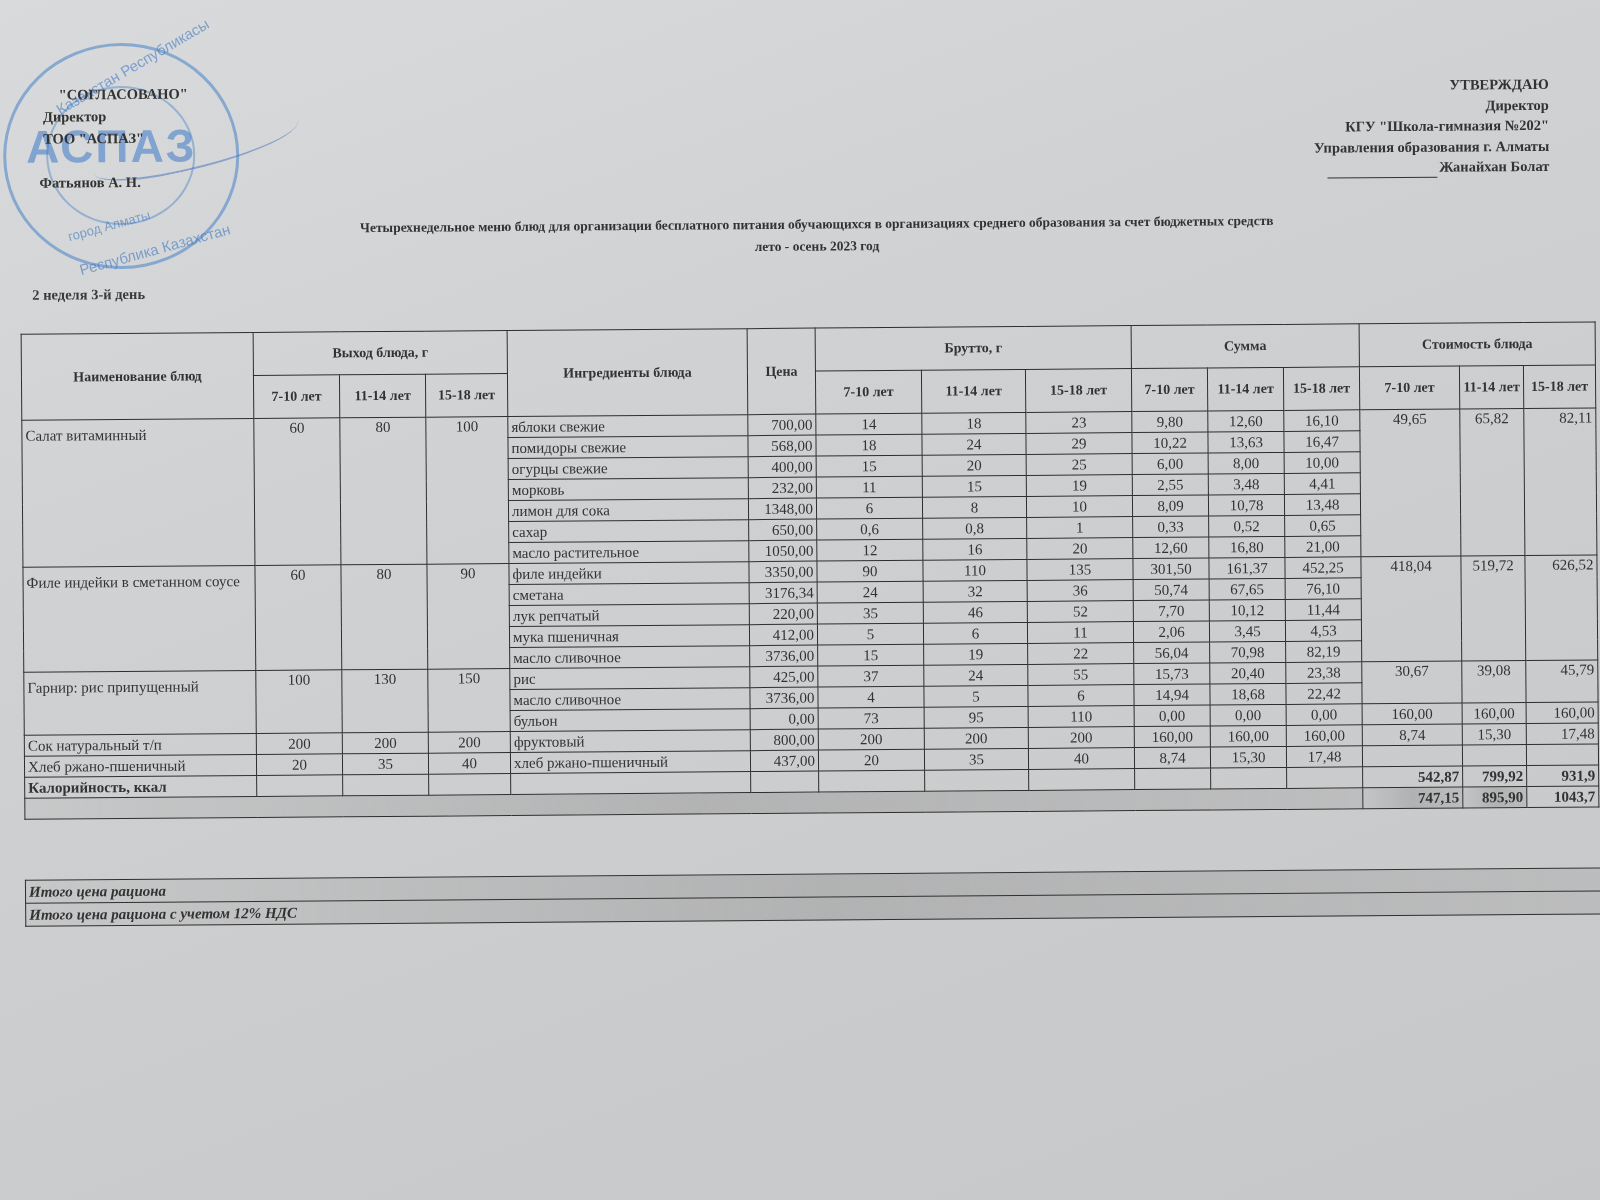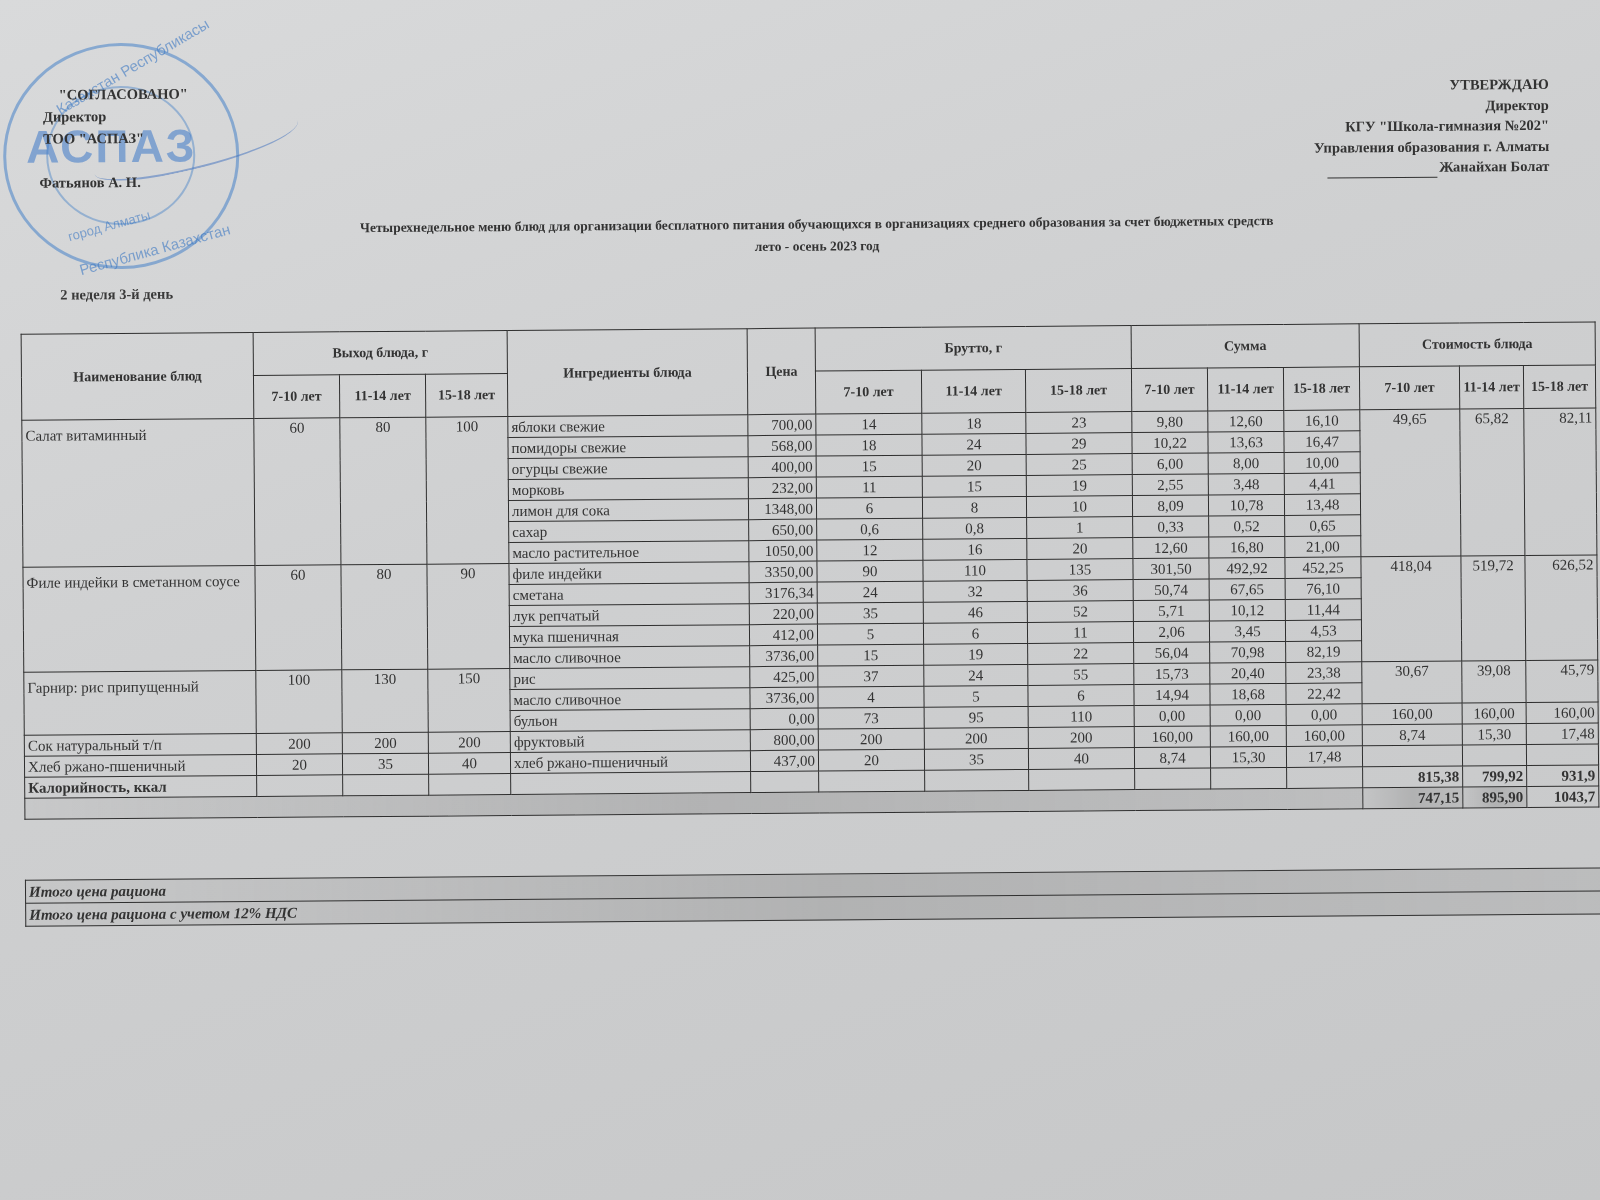--- a/index.html
+++ b/index.html
@@ -10,21 +10,21 @@
   .stamp{position:absolute;left:2px;top:44px;width:230px;height:220px;border-radius:50%;border:3px solid rgba(70,130,200,0.55);}
   .stamp-inner{position:absolute;left:40px;top:40px;width:145px;height:135px;border-radius:50%;border:2px solid rgba(70,130,200,0.45);}
   .stamp-text{position:absolute;color:rgba(60,120,195,0.6);font-family:"Liberation Sans",sans-serif;font-size:15px;}
   .stamp-big{position:absolute;left:25px;top:120px;font-size:46px;color:rgba(60,120,200,0.55);font-family:"Liberation Sans",sans-serif;font-weight:bold;letter-spacing:2px;}
   .signature{position:absolute;left:90px;top:128px;width:210px;height:40px;border-bottom:2px solid rgba(60,110,190,0.5);border-radius:0 0 60% 40%;transform:rotate(-12deg);}
   .agreed{position:absolute;left:38px;top:84px;font-size:14.5px;font-weight:bold;line-height:22px;color:#333;}
   .agreed div{white-space:nowrap;}
   .approve{position:absolute;right:52px;top:86px;text-align:right;font-size:14.5px;font-weight:bold;line-height:20.5px;color:#333;}
   .approve .line{display:inline-block;width:110px;border-bottom:1.5px solid #333;margin-right:2px;vertical-align:bottom;height:12px;}
   .title{position:absolute;left:275px;top:220px;width:1080px;text-align:center;font-size:13.5px;font-weight:bold;line-height:22px;color:#333;}
-  .day-label{position:absolute;left:30px;top:287px;font-size:14.5px;font-weight:bold;color:#3a3a3a;margin-left:28px;}
+  .day-label{position:absolute;left:30px;top:287px;font-size:14.5px;font-weight:bold;color:#3a3a3a;}
   table.menu{position:absolute;left:18px;top:334px;border-collapse:collapse;font-size:15px;color:#333;table-layout:fixed;}
   table.menu td, table.menu th{border:1.6px solid #2f2f2f;padding:0 3px;height:20px;line-height:18px;overflow:hidden;white-space:nowrap;}
   table.menu th{font-weight:bold;font-size:14px;height:42px;}
   .c{text-align:center;}
   .r{text-align:right;}
   .l{text-align:left;}
   .vt{vertical-align:top;}
   .dish-name{white-space:normal !important;line-height:26px !important;padding-top:2px !important;}
   .bold{font-weight:bold;}
   .shaded{background:linear-gradient(90deg,rgba(160,160,160,0.15),rgba(130,130,130,0.35),rgba(150,150,150,0.25));}
@@ -193,21 +193,21 @@
       <td rowspan="5" class="l vt dish-name">Филе индейки в сметанном соусе</td>
       <td rowspan="5" class="c vt">60</td>
       <td rowspan="5" class="c vt">80</td>
       <td rowspan="5" class="c vt">90</td>
       <td class="l">филе индейки</td>
       <td class="r">3350,00</td>
       <td class="c">90</td>
       <td class="c">110</td>
       <td class="c">135</td>
       <td class="c">301,50</td>
-      <td class="c">492,92</td>
+      <td class="c">161,37</td>
       <td class="c">452,25</td>
       <td rowspan="5" class="c vt">418,04</td>
       <td rowspan="5" class="c vt">519,72</td>
       <td rowspan="5" class="r vt">626,52</td>
     </tr>
     <tr>
       <td class="l">сметана</td>
       <td class="r">3176,34</td>
       <td class="c">24</td>
       <td class="c">32</td>
@@ -215,21 +215,21 @@
       <td class="c">50,74</td>
       <td class="c">67,65</td>
       <td class="c">76,10</td>
     </tr>
     <tr>
       <td class="l">лук репчатый</td>
       <td class="r">220,00</td>
       <td class="c">35</td>
       <td class="c">46</td>
       <td class="c">52</td>
-      <td class="c">5,71</td>
+      <td class="c">7,70</td>
       <td class="c">10,12</td>
       <td class="c">11,44</td>
     </tr>
     <tr>
       <td class="l">мука пшеничная</td>
       <td class="r">412,00</td>
       <td class="c">5</td>
       <td class="c">6</td>
       <td class="c">11</td>
       <td class="c">2,06</td>
@@ -330,21 +330,21 @@
       <td></td>
       <td></td>
       <td></td>
       <td></td>
       <td></td>
       <td></td>
       <td></td>
       <td></td>
       <td></td>
       <td></td>
-      <td class="r bold">815,38</td>
+      <td class="r bold">542,87</td>
       <td class="r bold">799,92</td>
       <td class="r bold">931,9</td>
     </tr>
     <tr>
       <td colspan="12" class="shaded"></td>
       <td class="r bold shaded">747,15</td>
       <td class="r bold shaded">895,90</td>
       <td class="r bold">1043,7</td>
     </tr>
   </tbody>

